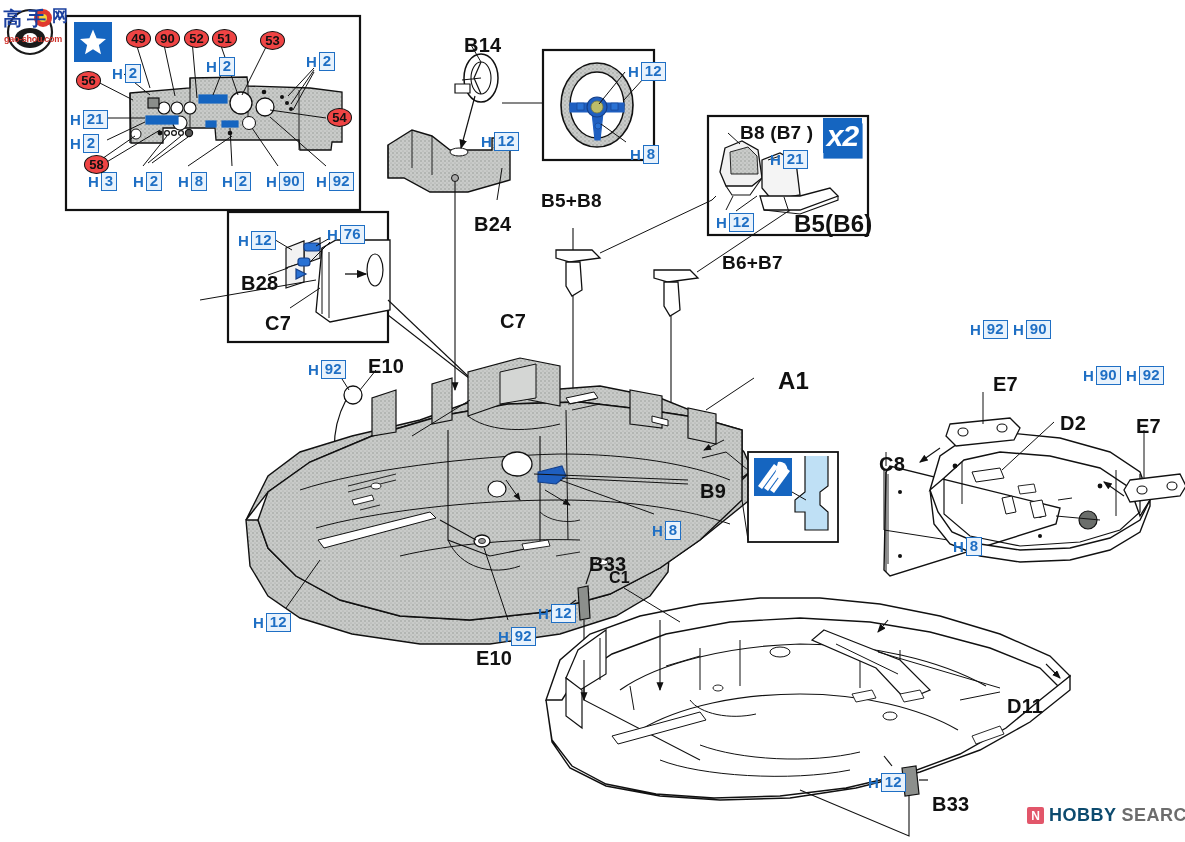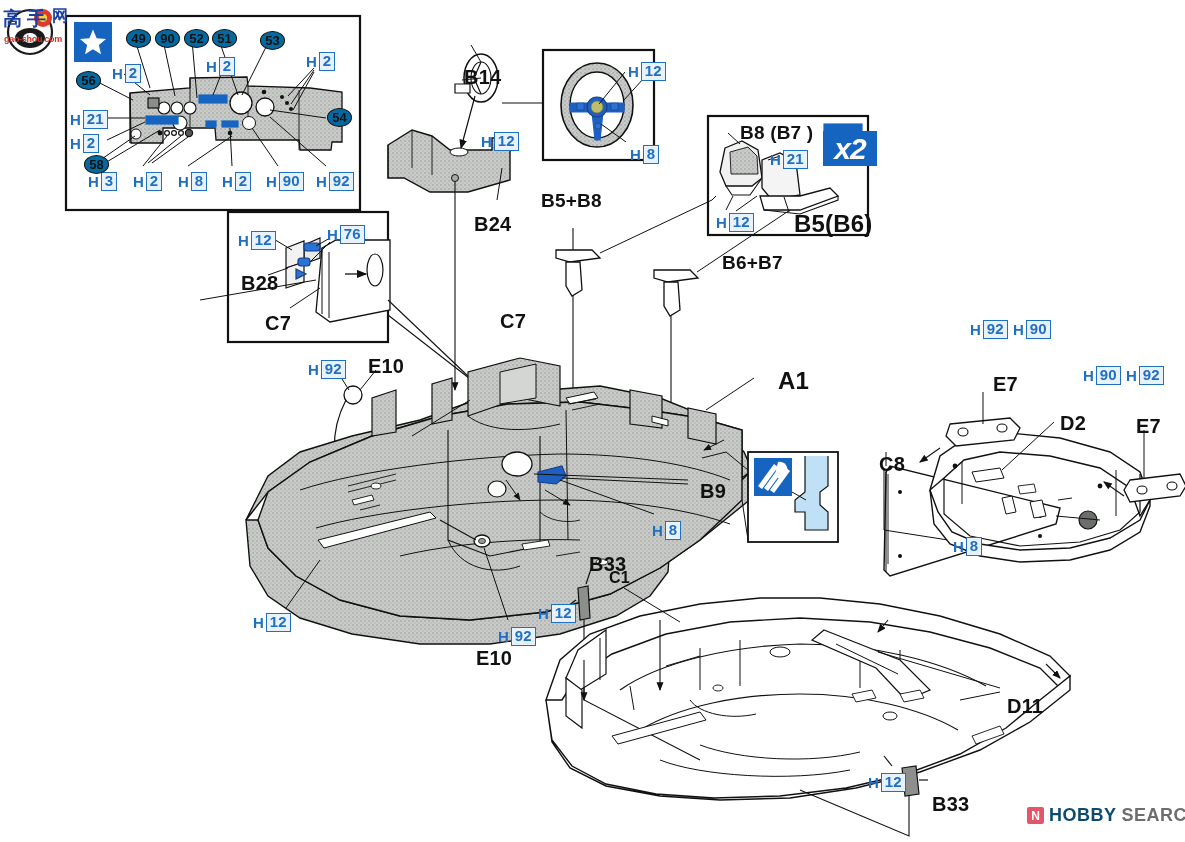--- a/index.html
+++ b/index.html
@@ -20,21 +20,21 @@
   }
   .hlab .h{color:#1f6fc4;font-weight:bold;}
   .hlab .num{
     border:1.4px solid #1f6fc4;background:#e8f2fc;color:#1f6fc4;
     padding:0px 3px 1px 3px;font-weight:bold;line-height:1.05;
   }
   
   .circnum{
     position:absolute;width:25px;height:19px;border:1.6px solid #111;border-radius:50%;
     display:flex;align-items:center;justify-content:center;font-size:13px;font-weight:bold;
-    color:#111;background:#0369a1;box-sizing:border-box;
+    color:#111;background:#ef4444;box-sizing:border-box;
   }
   
   .starbadge{position:absolute;background:#1565c0;display:flex;align-items:center;justify-content:center;}
   .x2badge{
     position:absolute;background:#1565c0;color:#fff;font-weight:bold;
     display:flex;align-items:center;justify-content:center;font-size:30px;font-style:italic;
     letter-spacing:-1px;
   }
   
   .wm{position:absolute;left:2px;top:2px;width:74px;height:56px;}
@@ -417,27 +417,27 @@
     <span class="cn" style="left:50px;top:4px;font-size:16px;">网</span>
     <span class="dotcom">gao-shou.com</span>
   </div>
 
   <div class="starbadge" style="left:74px;top:22px;width:38px;height:40px;">
     <svg width="30" height="30" viewBox="0 0 24 24">
       <path fill="#ffffff" d="M12 2 L14.9 8.9 L22.4 9.5 L16.7 14.4 L18.4 21.7 L12 17.8 L5.6 21.7 L7.3 14.4 L1.6 9.5 L9.1 8.9 Z"></path>
     </svg>
   </div>
 
-  <div class="x2badge" style="left:823px;top:131px;width:54px;height:35px;">x2</div>
+  <div class="x2badge" style="left:823px;top:118px;width:39px;height:35px;">x2</div>
 
   <div class="pcode" style="left:716px;top:122px;font-size:19px;margin-left:24px;">B8 (B7 )</div>
   <div class="pcode" style="left:794px;top:210px;font-size:24px;">B5(B6)</div>
 
   <div id="callout-host">
-      <div class="pcode" style="left: 464px; top: 34px; font-size: 20px; margin-top: 32px;">B14</div>
+      <div class="pcode" style="left: 464px; top: 34px; font-size: 20px;">B14</div>
       <div class="pcode" style="left: 474px; top: 213px; font-size: 20px;">B24</div>
       <div class="pcode" style="left: 541px; top: 190px; font-size: 19px;">B5+B8</div>
       <div class="pcode" style="left: 722px; top: 252px; font-size: 19px;">B6+B7</div>
       <div class="pcode" style="left: 241px; top: 272px; font-size: 20px;">B28</div>
       <div class="pcode" style="left: 265px; top: 312px; font-size: 20px;">C7</div>
       <div class="pcode" style="left: 500px; top: 310px; font-size: 20px;">C7</div>
       <div class="pcode" style="left: 368px; top: 355px; font-size: 20px;">E10</div>
       <div class="pcode" style="left: 476px; top: 647px; font-size: 20px;">E10</div>
       <div class="pcode" style="left: 754px; top: 367px; font-size: 24px; margin-left: 24px;">A1</div>
       <div class="pcode" style="left: 700px; top: 480px; font-size: 20px;">B9</div>

